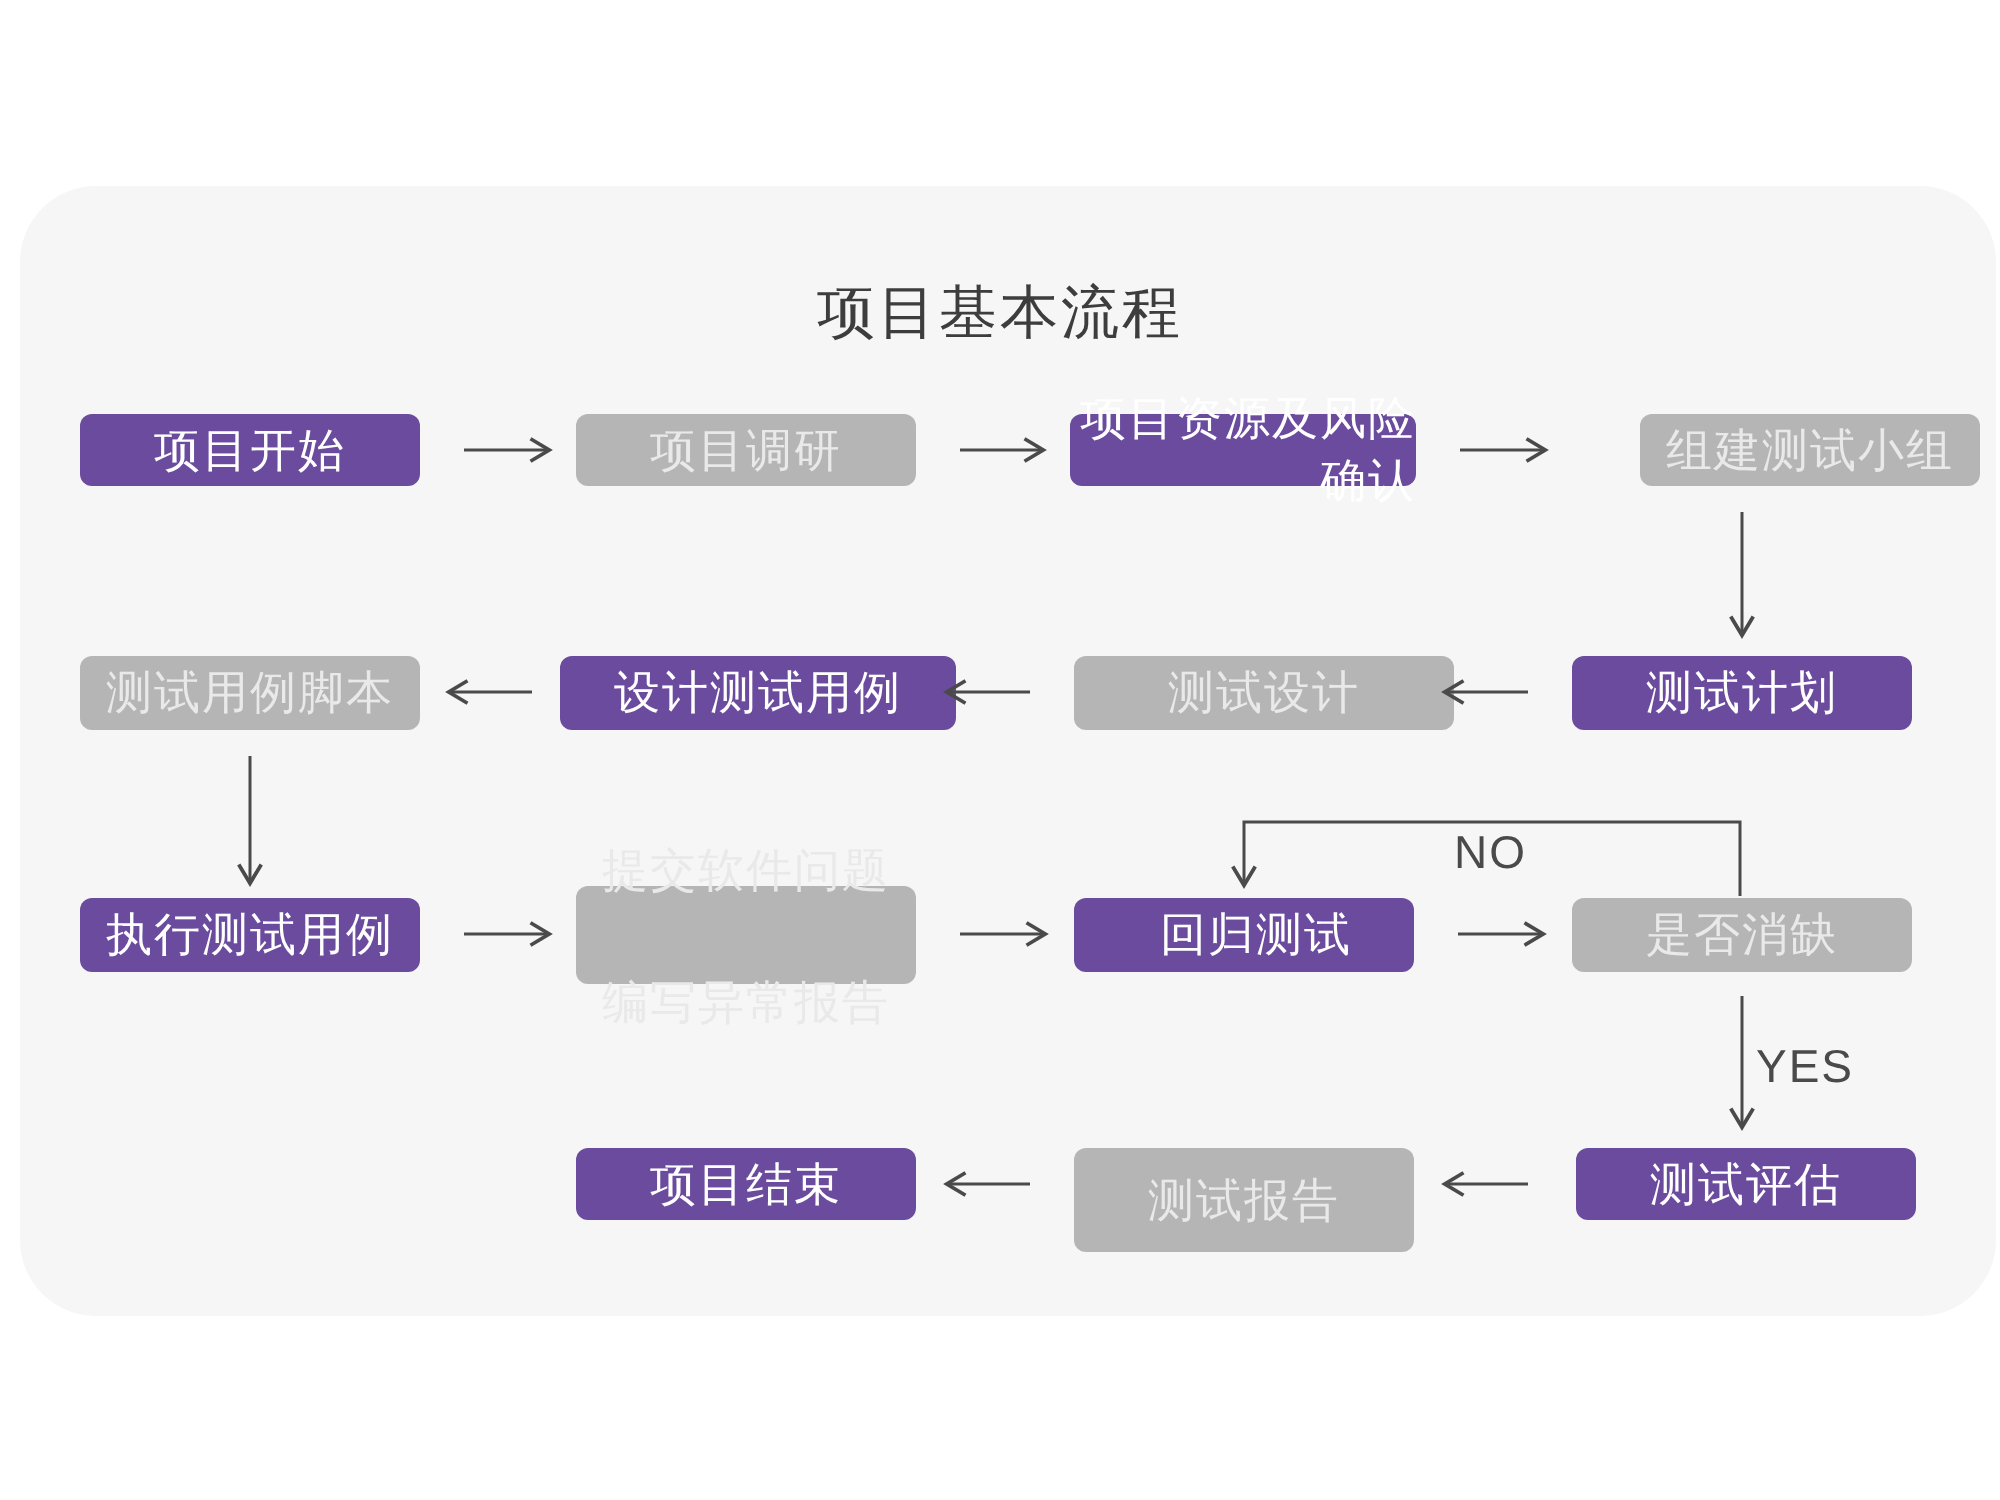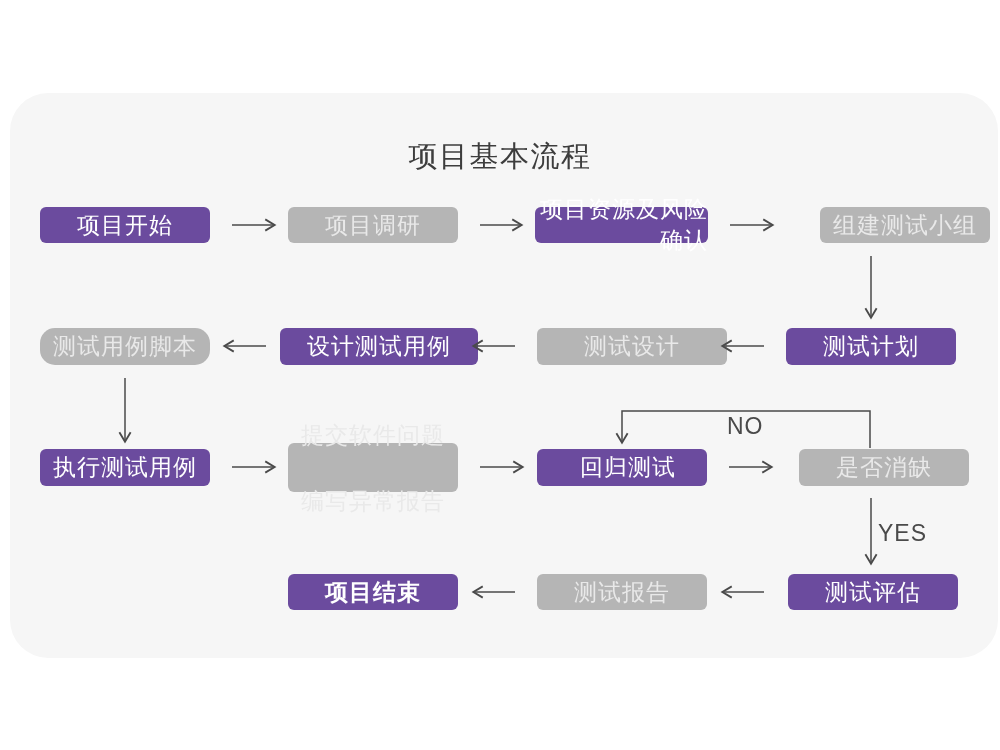--- a/index.html
+++ b/index.html
@@ -52,28 +52,28 @@
   .node.multiline { flex-direction: column; line-height: 22px; gap: 44px; }
 
   
   .n0  { left: 40px;  top: 207px; width: 170px; height: 36px; }
   .n1  { left: 288px; top: 207px; width: 170px; height: 36px; }
   .n2  { left: 535px; top: 207px; width: 173px; height: 36px; }
   .n3  { left: 786px; top: 207px; width: 170px; height: 36px; margin-left: 34px; }
   .n4  { left: 786px; top: 328px; width: 170px; height: 37px; }
   .n5  { left: 537px; top: 328px; width: 190px; height: 37px; }
   .n6  { left: 280px; top: 328px; width: 198px; height: 37px; }
-  .n7  { left: 40px;  top: 328px; width: 170px; height: 37px; border-radius: 15px; }
+  .n7  { left: 40px;  top: 328px; width: 170px; height: 37px; }
   .n8  { left: 40px;  top: 449px; width: 170px; height: 37px; }
   .n9  { left: 288px; top: 443px; width: 170px; height: 49px; }
   .n10 { left: 537px; top: 449px; width: 170px; height: 37px; padding-left: 12px; }
-  .n11 { left: 786px; top: 449px; width: 170px; height: 37px; margin-left: 13px; }
+  .n11 { left: 786px; top: 449px; width: 170px; height: 37px; }
   .n12 { left: 788px; top: 574px; width: 170px; height: 36px; }
-  .n13 { left: 537px; top: 574px; width: 170px; height: 36px; }
-  .n14 { left: 288px; top: 574px; width: 170px; height: 36px; font-weight: bold; }
+  .n13 { left: 537px; top: 574px; width: 170px; height: 52px; }
+  .n14 { left: 288px; top: 574px; width: 170px; height: 36px; }
 
   .arrows {
     position: absolute;
     left: 0; top: 0;
     width: 1000px; height: 750px;
     pointer-events: none;
   }
   .arrows path {
     stroke: var(--arrow, #4a4a4a);
     stroke-width: 1.5;

